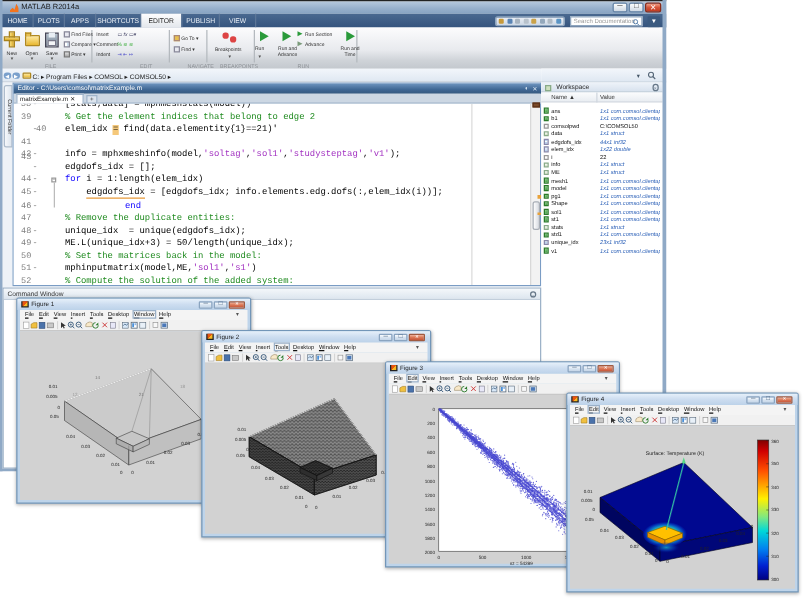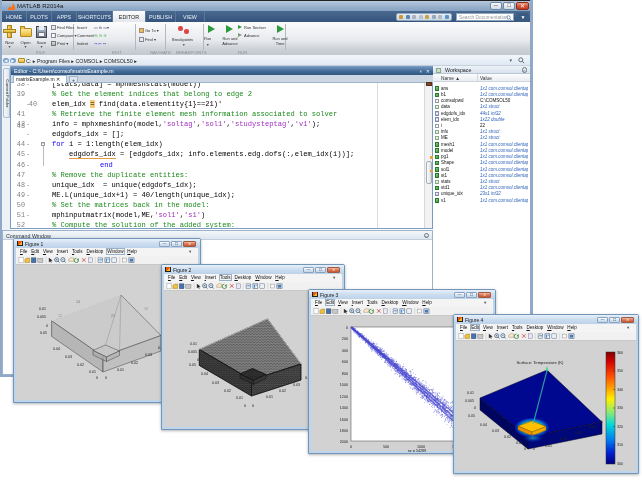--- a/index.html
+++ b/index.html
@@ -242,21 +242,20 @@
         <div style="position:absolute;left:366px;top:0;width:1px;height:145px;background:#dcdcdc;"></div>
         <div class="lno" style="left:4px;top:-3.4px;font-style:italic;">38</div>
         <div class="dsh" style="top:-3.4px;">-</div>
         <div class="cl" style="top:-3.4px;"><span>[stats,data] = mphmeshstats(model))</span></div>
         <div class="lno" style="left:4px;top:6.7px;">39</div>
         <div class="cl" style="top:6.7px;"><span class="cm">% Get the element indices that belong to edge 2</span></div>
         <div class="lno" style="left:16px;top:16.8px;">40</div>
         <div class="dsh" style="top:16.8px;">-</div>
         <div class="cl" style="top:16.8px;"><span>elem_idx <span style="background:#f5c87a;">=</span> find(data.elementity{1}==21)'</span></div>
         <div class="lno" style="left:4px;top:27.0px;">41</div>
-        <div class="cl" style="top:27.0px;"><span class="cm">% Retrieve the finite element mesh information associated to solver</span></div>
         <div class="lno" style="left:4px;top:37.1px;font-family:Liberation Mono, monospace;">42</div>
         <div class="dsh" style="top:37.1px;">-</div>
         <div class="cl" style="top:37.1px;"><span>info = mphxmeshinfo(model,<span class="st">'soltag'</span>,<span class="st">'sol1'</span>,<span class="st">'studysteptag'</span>,<span class="st">'v1'</span>);</span></div>
         <div class="lno" style="left:4px;top:39px;">43</div>
         <div class="dsh" style="top:47.2px;">-</div>
         <div class="cl" style="top:47.2px;"><span>edgdofs_idx = [];</span></div>
         <div class="lno" style="left:4px;top:57.3px;">44</div>
         <div class="dsh" style="top:57.3px;">-</div>
         <div class="cl" style="top:57.3px;"><span><span class="kw">for</span> i = 1:length(elem_idx)</span></div>
         <div class="lno" style="left:4px;top:67.4px;">45</div>
@@ -265,21 +264,21 @@
         <div class="lno" style="left:4px;top:77.6px;">46</div>
         <div class="dsh" style="top:77.6px;">-</div>
         <div class="cl" style="top:77.6px;padding-left:48px;"><span><span class="kw">end</span></span></div>
         <div class="lno" style="left:4px;top:87.7px;">47</div>
         <div class="cl" style="top:87.7px;"><span class="cm">% Remove the duplicate entities:</span></div>
         <div class="lno" style="left:4px;top:97.8px;">48</div>
         <div class="dsh" style="top:97.8px;">-</div>
         <div class="cl" style="top:97.8px;"><span>unique_idx  = unique(edgdofs_idx);</span></div>
         <div class="lno" style="left:4px;top:107.9px;">49</div>
         <div class="dsh" style="top:107.9px;">-</div>
-        <div class="cl" style="top:107.9px;"><span>ME.L(unique_idx+1) = 40/length(unique_idx);</span></div>
+        <div class="cl" style="top:107.9px;"><span>ME.L(unique_idx+3) = 50/length(unique_idx);</span></div>
         <div class="lno" style="left:4px;top:118.0px;">50</div>
         <div class="cl" style="top:118.0px;"><span class="cm">% Set the matrices back in the model:</span></div>
         <div class="lno" style="left:4px;top:128.2px;">51</div>
         <div class="dsh" style="top:128.2px;">-</div>
         <div class="cl" style="top:128.2px;"><span>mphinputmatrix(model,ME,<span class="st">'sol1'</span>,<span class="st">'s1'</span>)</span></div>
         <div class="lno" style="left:4px;top:138.3px;">52</div>
         <div class="cl" style="top:138.3px;"><span class="cm">% Compute the solution of the added system:</span></div>
         <div style="position:absolute;left:30px;top:58.8px;width:4px;height:4px;border:0.5px solid #999;background:#fff;font-size:3.6px;line-height:3.4px;text-align:center;color:#555;">−</div>
         <div style="position:absolute;left:32px;top:63.3px;width:0.8px;height:20px;background:#bbb;"></div>
       </div>

